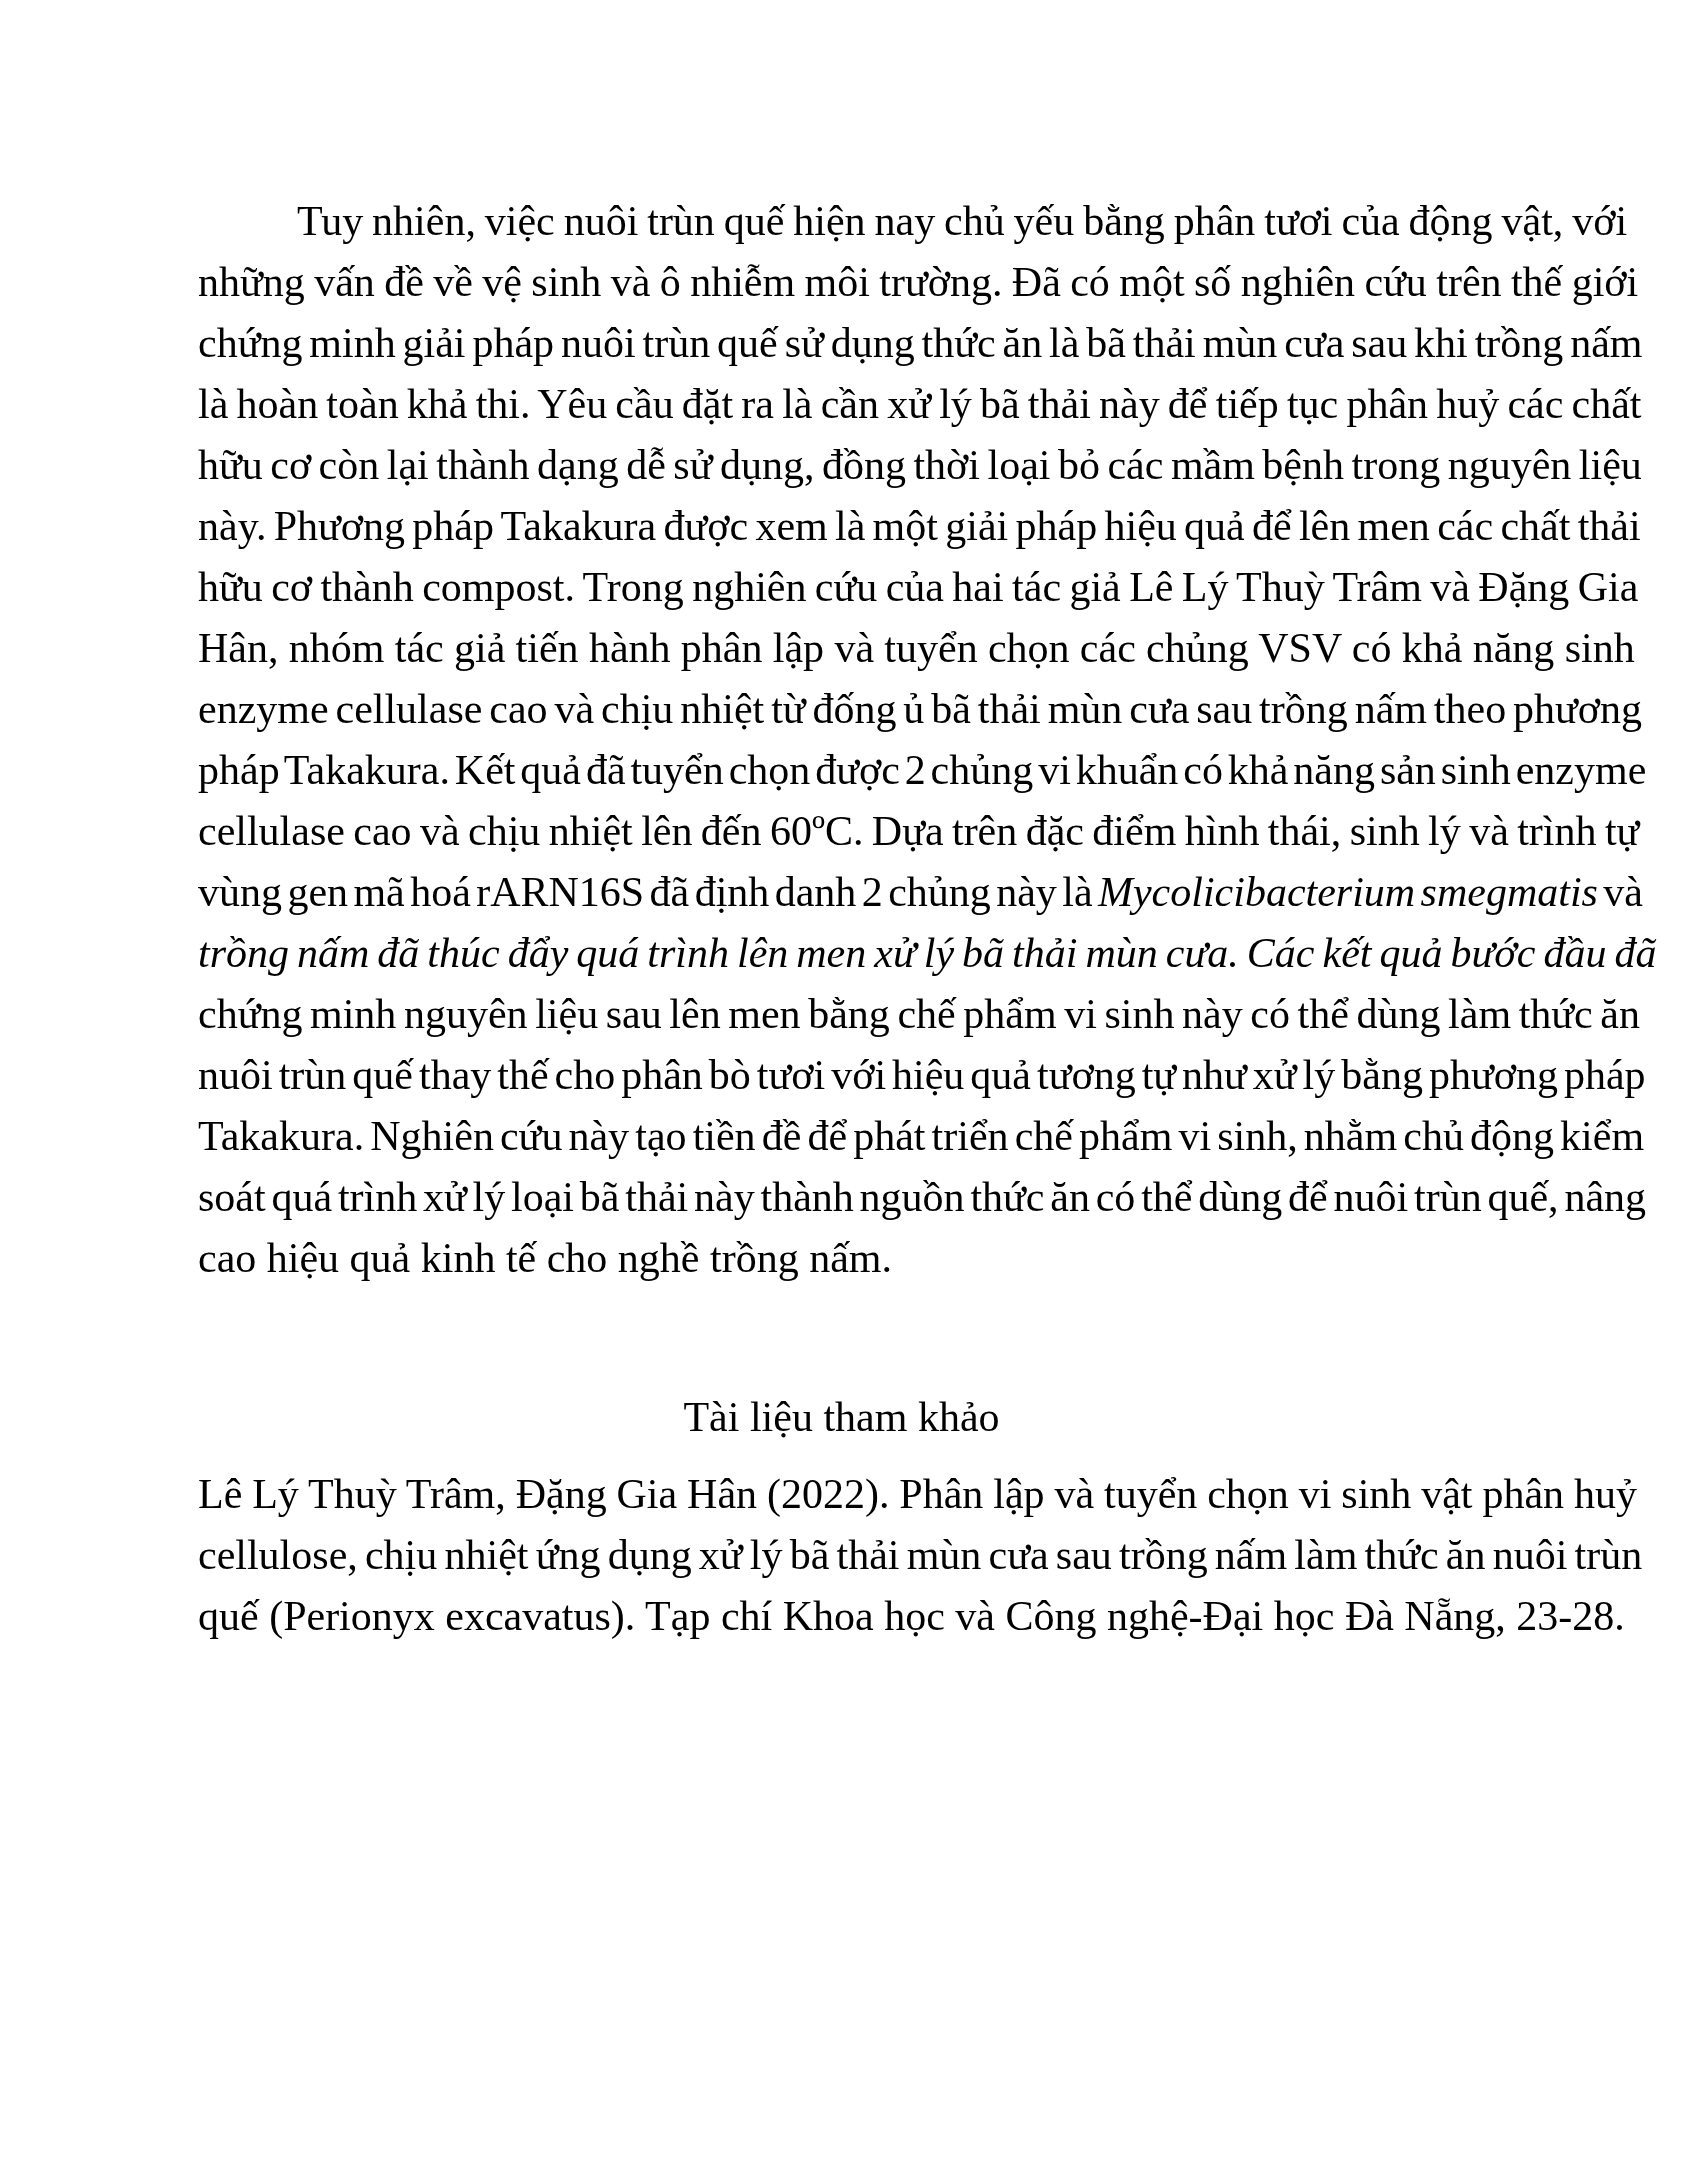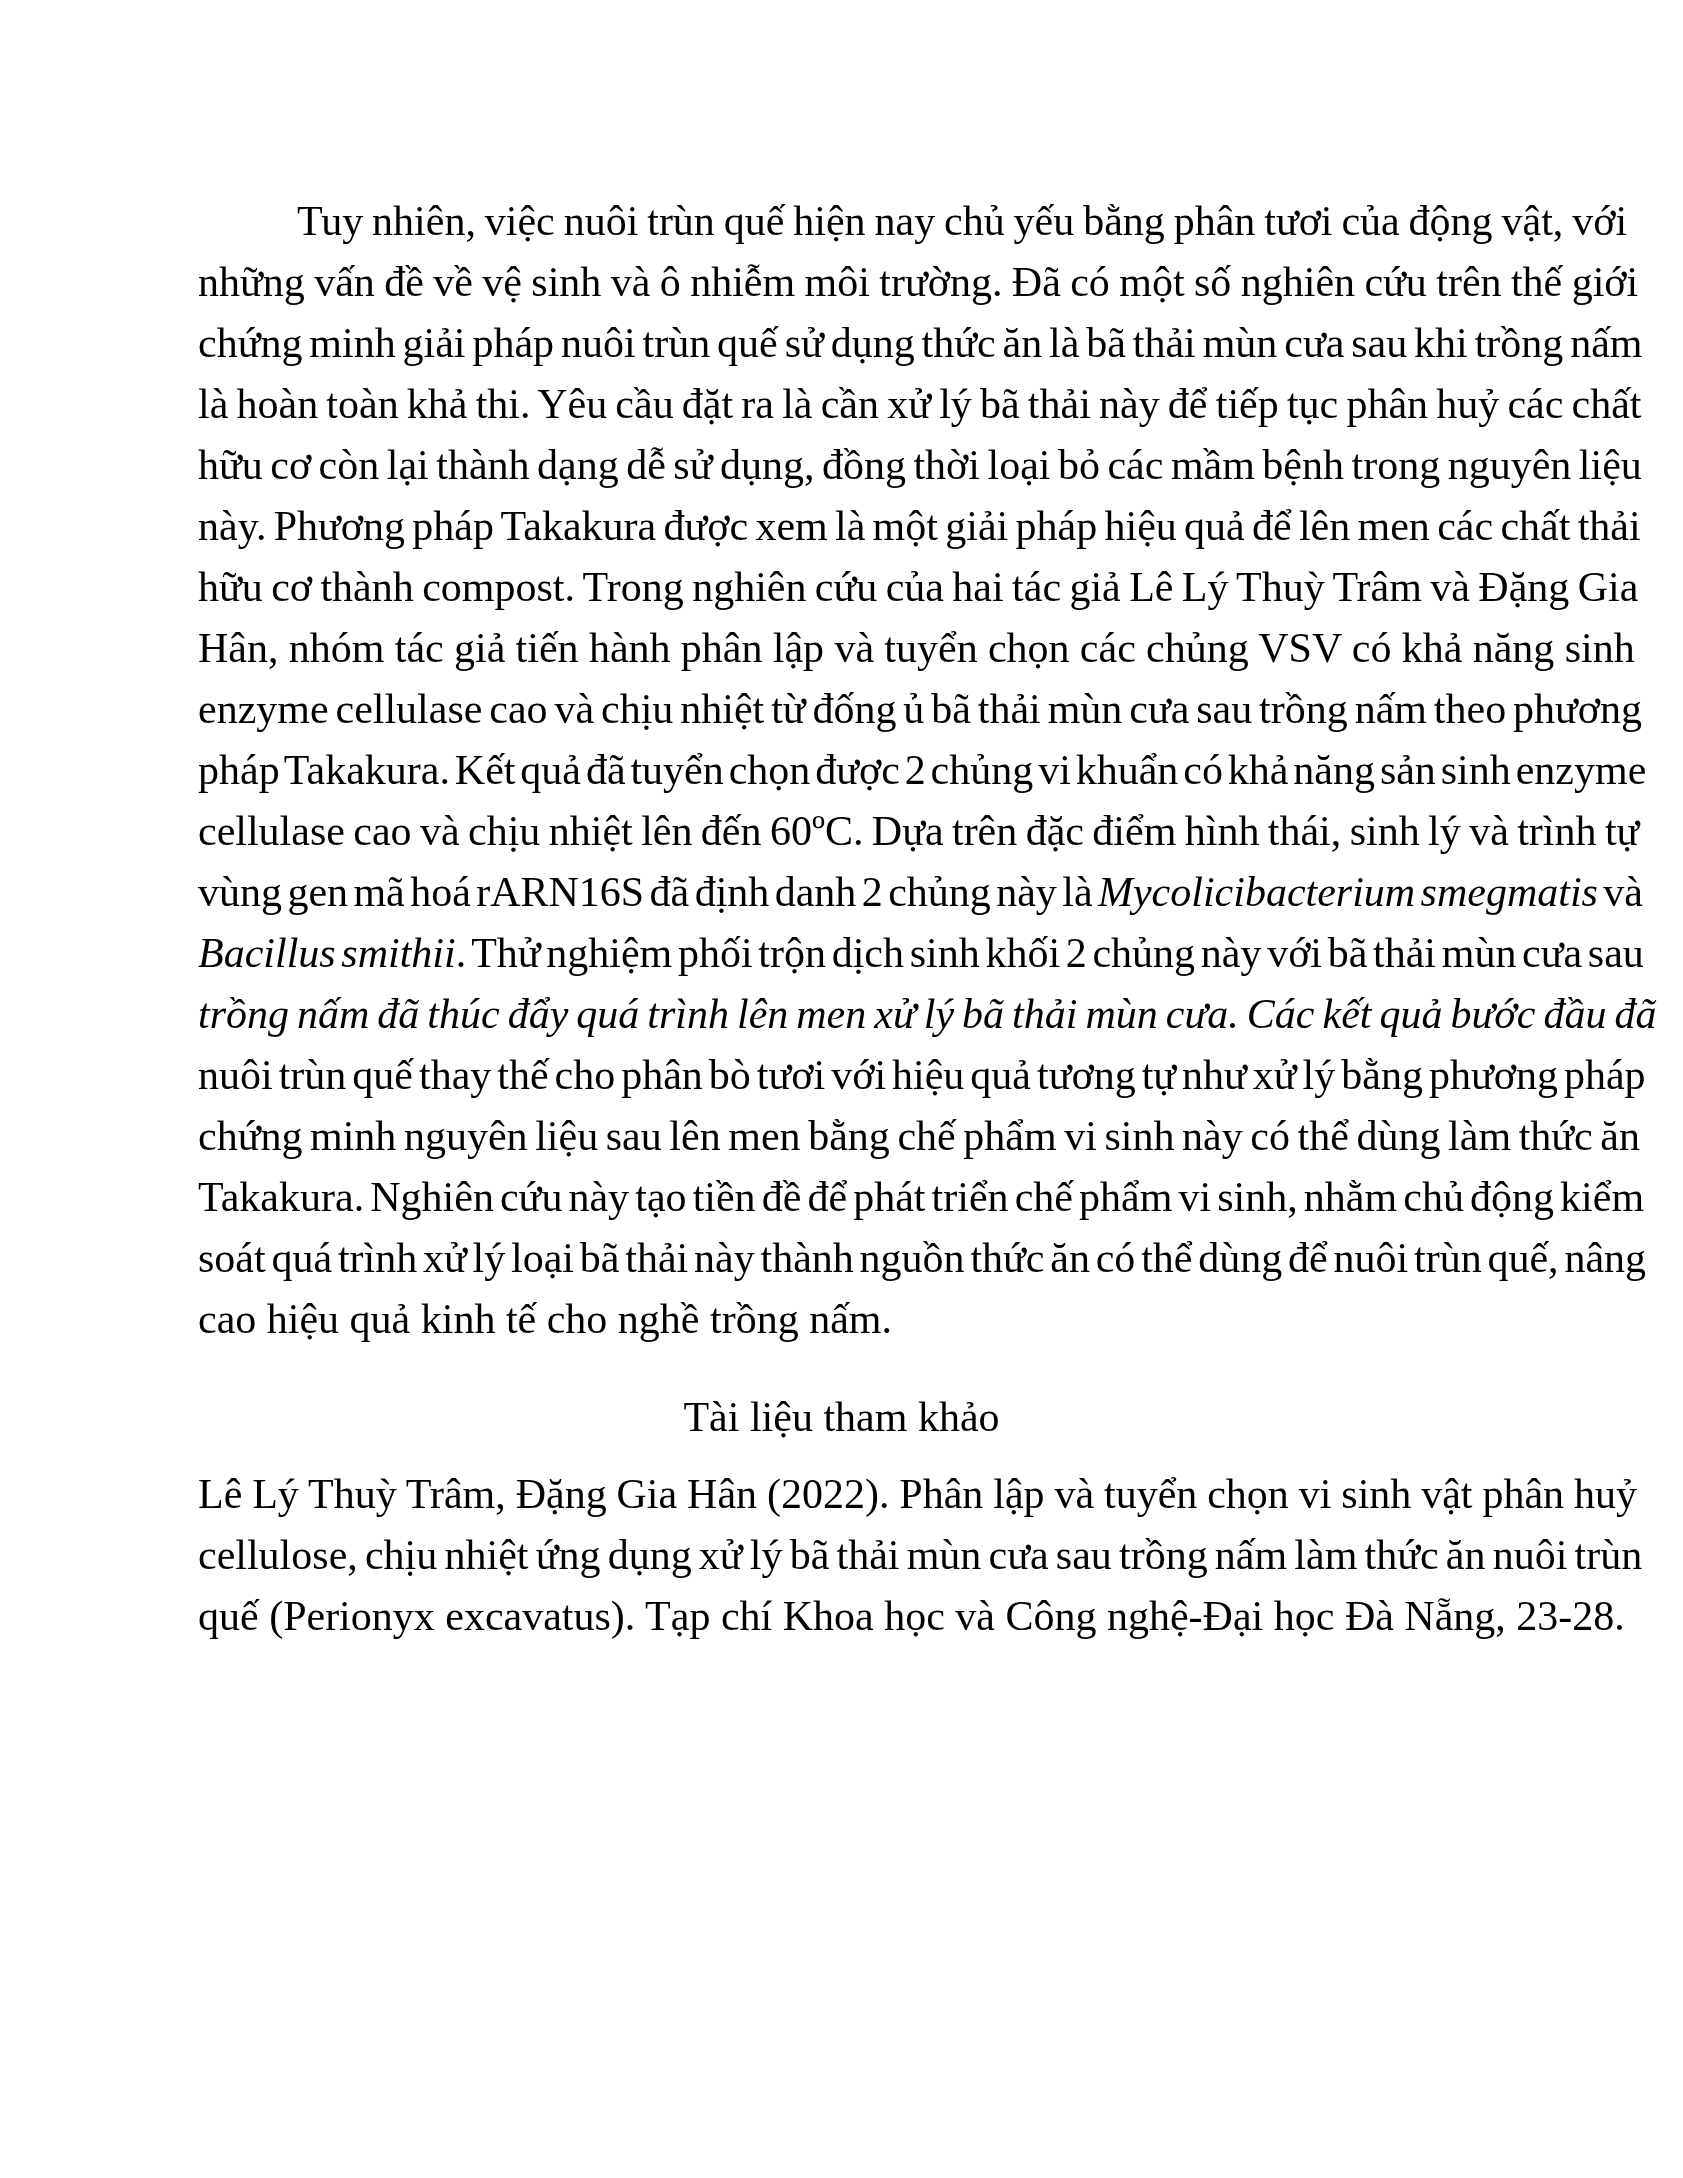--- a/index.html
+++ b/index.html
@@ -38,24 +38,23 @@
       <div class="line fit" style="word-spacing: -3.6px;"><span class="measure"><span>chứng minh giải pháp nuôi trùn quế sử dụng thức ăn là bã thải mùn cưa sau khi trồng nấm</span></span></div>
       <div class="line fit" style="word-spacing: -2.3px;"><span class="measure"><span>là hoàn toàn khả thi. Yêu cầu đặt ra là cần xử lý bã thải này để tiếp tục phân huỷ các chất</span></span></div>
       <div class="line fit" style="word-spacing: -3px;"><span class="measure"><span>hữu cơ còn lại thành dạng dễ sử dụng, đồng thời loại bỏ các mầm bệnh trong nguyên liệu</span></span></div>
       <div class="line fit" style="word-spacing: -3.2px;"><span class="measure"><span>này. Phương pháp Takakura được xem là một giải pháp hiệu quả để lên men các chất thải</span></span></div>
       <div class="line fit" style="word-spacing: -2.1px;"><span class="measure"><span>hữu cơ thành compost. Trong nghiên cứu của hai tác giả Lê Lý Thuỳ Trâm và Đặng Gia</span></span></div>
       <div class="line fit" style="word-spacing: -0.2px;"><span class="measure"><span>Hân, nhóm tác giả tiến hành phân lập và tuyển chọn các chủng VSV có khả năng sinh</span></span></div>
       <div class="line fit" style="word-spacing: -3.6px;"><span class="measure"><span>enzyme cellulase cao và chịu nhiệt từ đống ủ bã thải mùn cưa sau trồng nấm theo phương</span></span></div>
       <div class="line fit" style="word-spacing: -5.6px;"><span class="measure"><span>pháp Takakura. Kết quả đã tuyển chọn được 2 chủng vi khuẩn có khả năng sản sinh enzyme</span></span></div>
       <div class="line fit" style="word-spacing: -2.1px;"><span class="measure"><span>cellulase cao và chịu nhiệt lên đến 60ºC. Dựa trên đặc điểm hình thái, sinh lý và trình tự</span></span></div>
       <div class="line fit" style="word-spacing: -5.1px;"><span class="measure"><span>vùng gen mã hoá rARN16S đã định danh 2 chủng này là </span><span class="italic">Mycolicibacterium smegmatis</span><span> và</span></span></div>
-      <div class="line fit" style="word-spacing: -4.8px;"><span class="measure"><span class="italic">Bacillus smithii</span><span>. Thử nghiệm phối trộn dịch sinh khối 2 chủng này với bã thải mùn cưa sau</span></span></div>
       <div class="line fit" style="word-spacing: -2.5px; font-style: italic;"><span class="measure"><span>trồng nấm đã thúc đẩy quá trình lên men xử lý bã thải mùn cưa. Các kết quả bước đầu đã</span></span></div>
+      <div class="line fit" style="word-spacing: -2.9px;"><span class="measure"><span>chứng minh nguyên liệu sau lên men bằng chế phẩm vi sinh này có thể dùng làm thức ăn</span></span></div>
       <div class="line fit" style="word-spacing: -4.5px;"><span class="measure"><span>nuôi trùn quế thay thế cho phân bò tươi với hiệu quả tương tự như xử lý bằng phương pháp</span></span></div>
-      <div class="line fit" style="word-spacing: -2.9px;"><span class="measure"><span>chứng minh nguyên liệu sau lên men bằng chế phẩm vi sinh này có thể dùng làm thức ăn</span></span></div>
       <div class="line fit" style="word-spacing: -4.4px;"><span class="measure"><span>Takakura. Nghiên cứu này tạo tiền đề để phát triển chế phẩm vi sinh, nhằm chủ động kiểm</span></span></div>
       <div class="line fit" style="word-spacing: -4.7px;"><span class="measure"><span>soát quá trình xử lý loại bã thải này thành nguồn thức ăn có thể dùng để nuôi trùn quế, nâng</span></span></div>
       <div class="line"><span class="measure"><span>cao hiệu quả kinh tế cho nghề trồng nấm.</span></span></div>
     </div>
 
   <div class="text-block references-heading">
     <div class="line">Tài liệu tham khảo</div>
   </div>
 
   <div class="text-block reference-entry">

